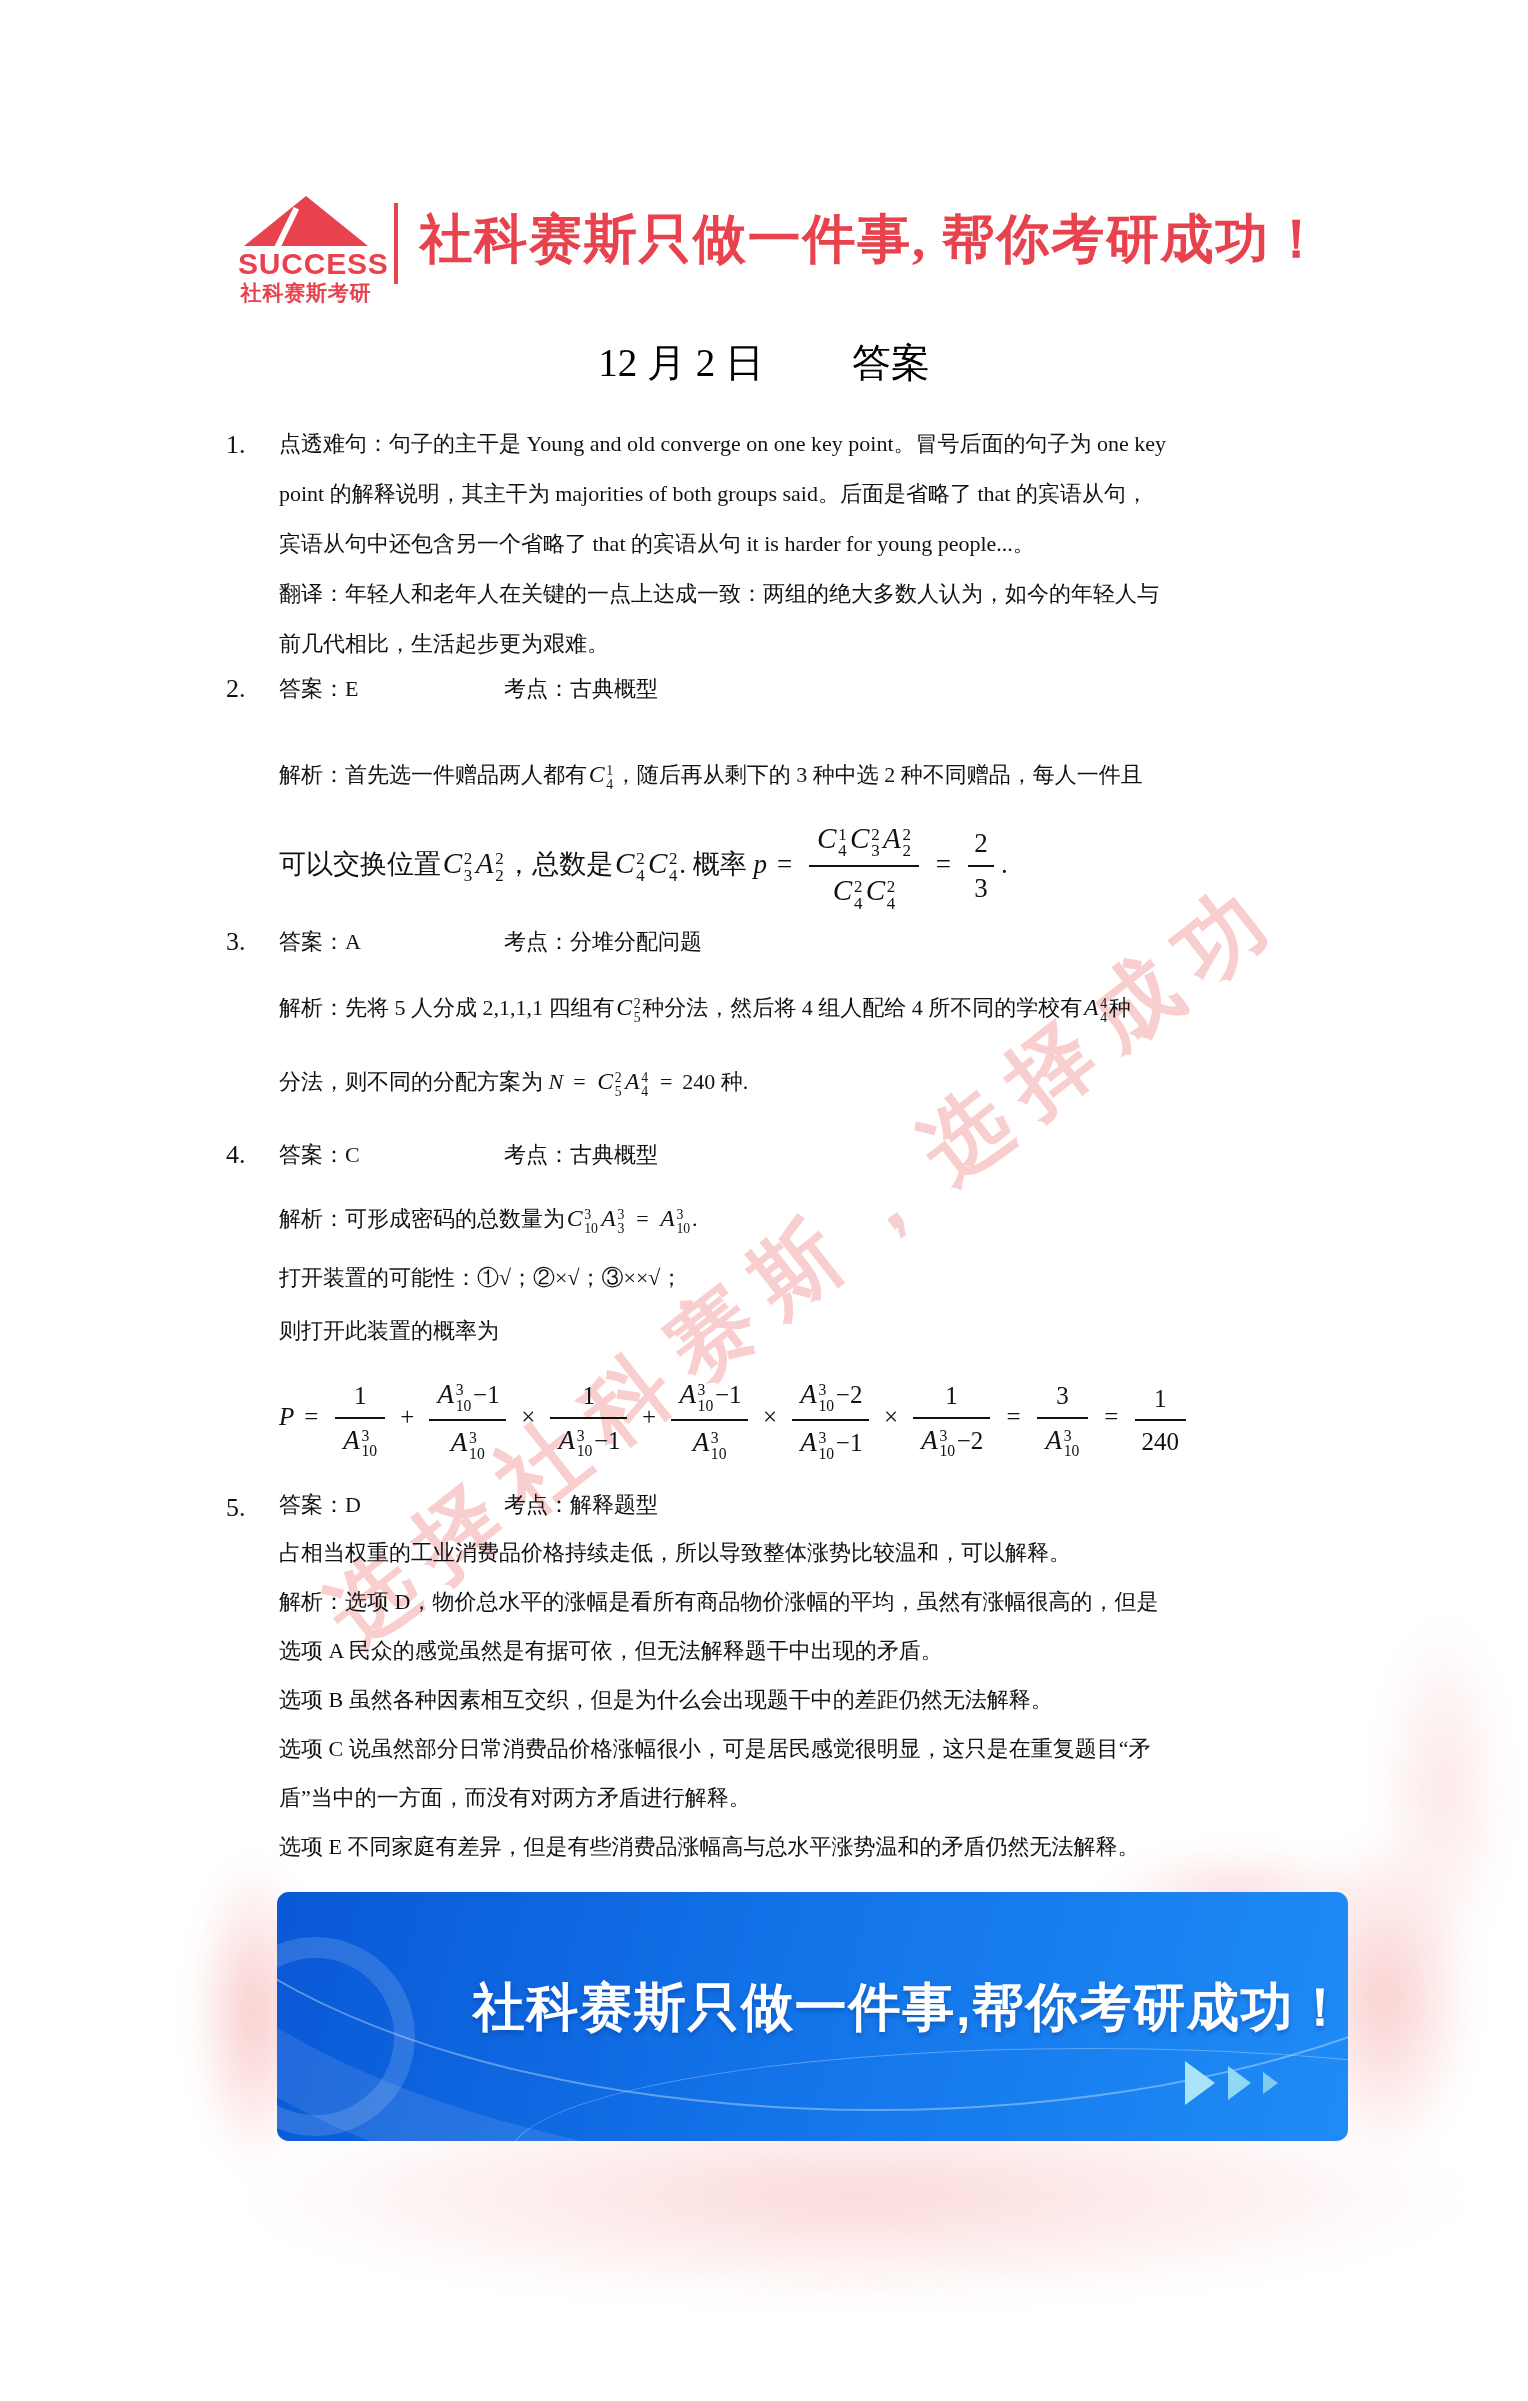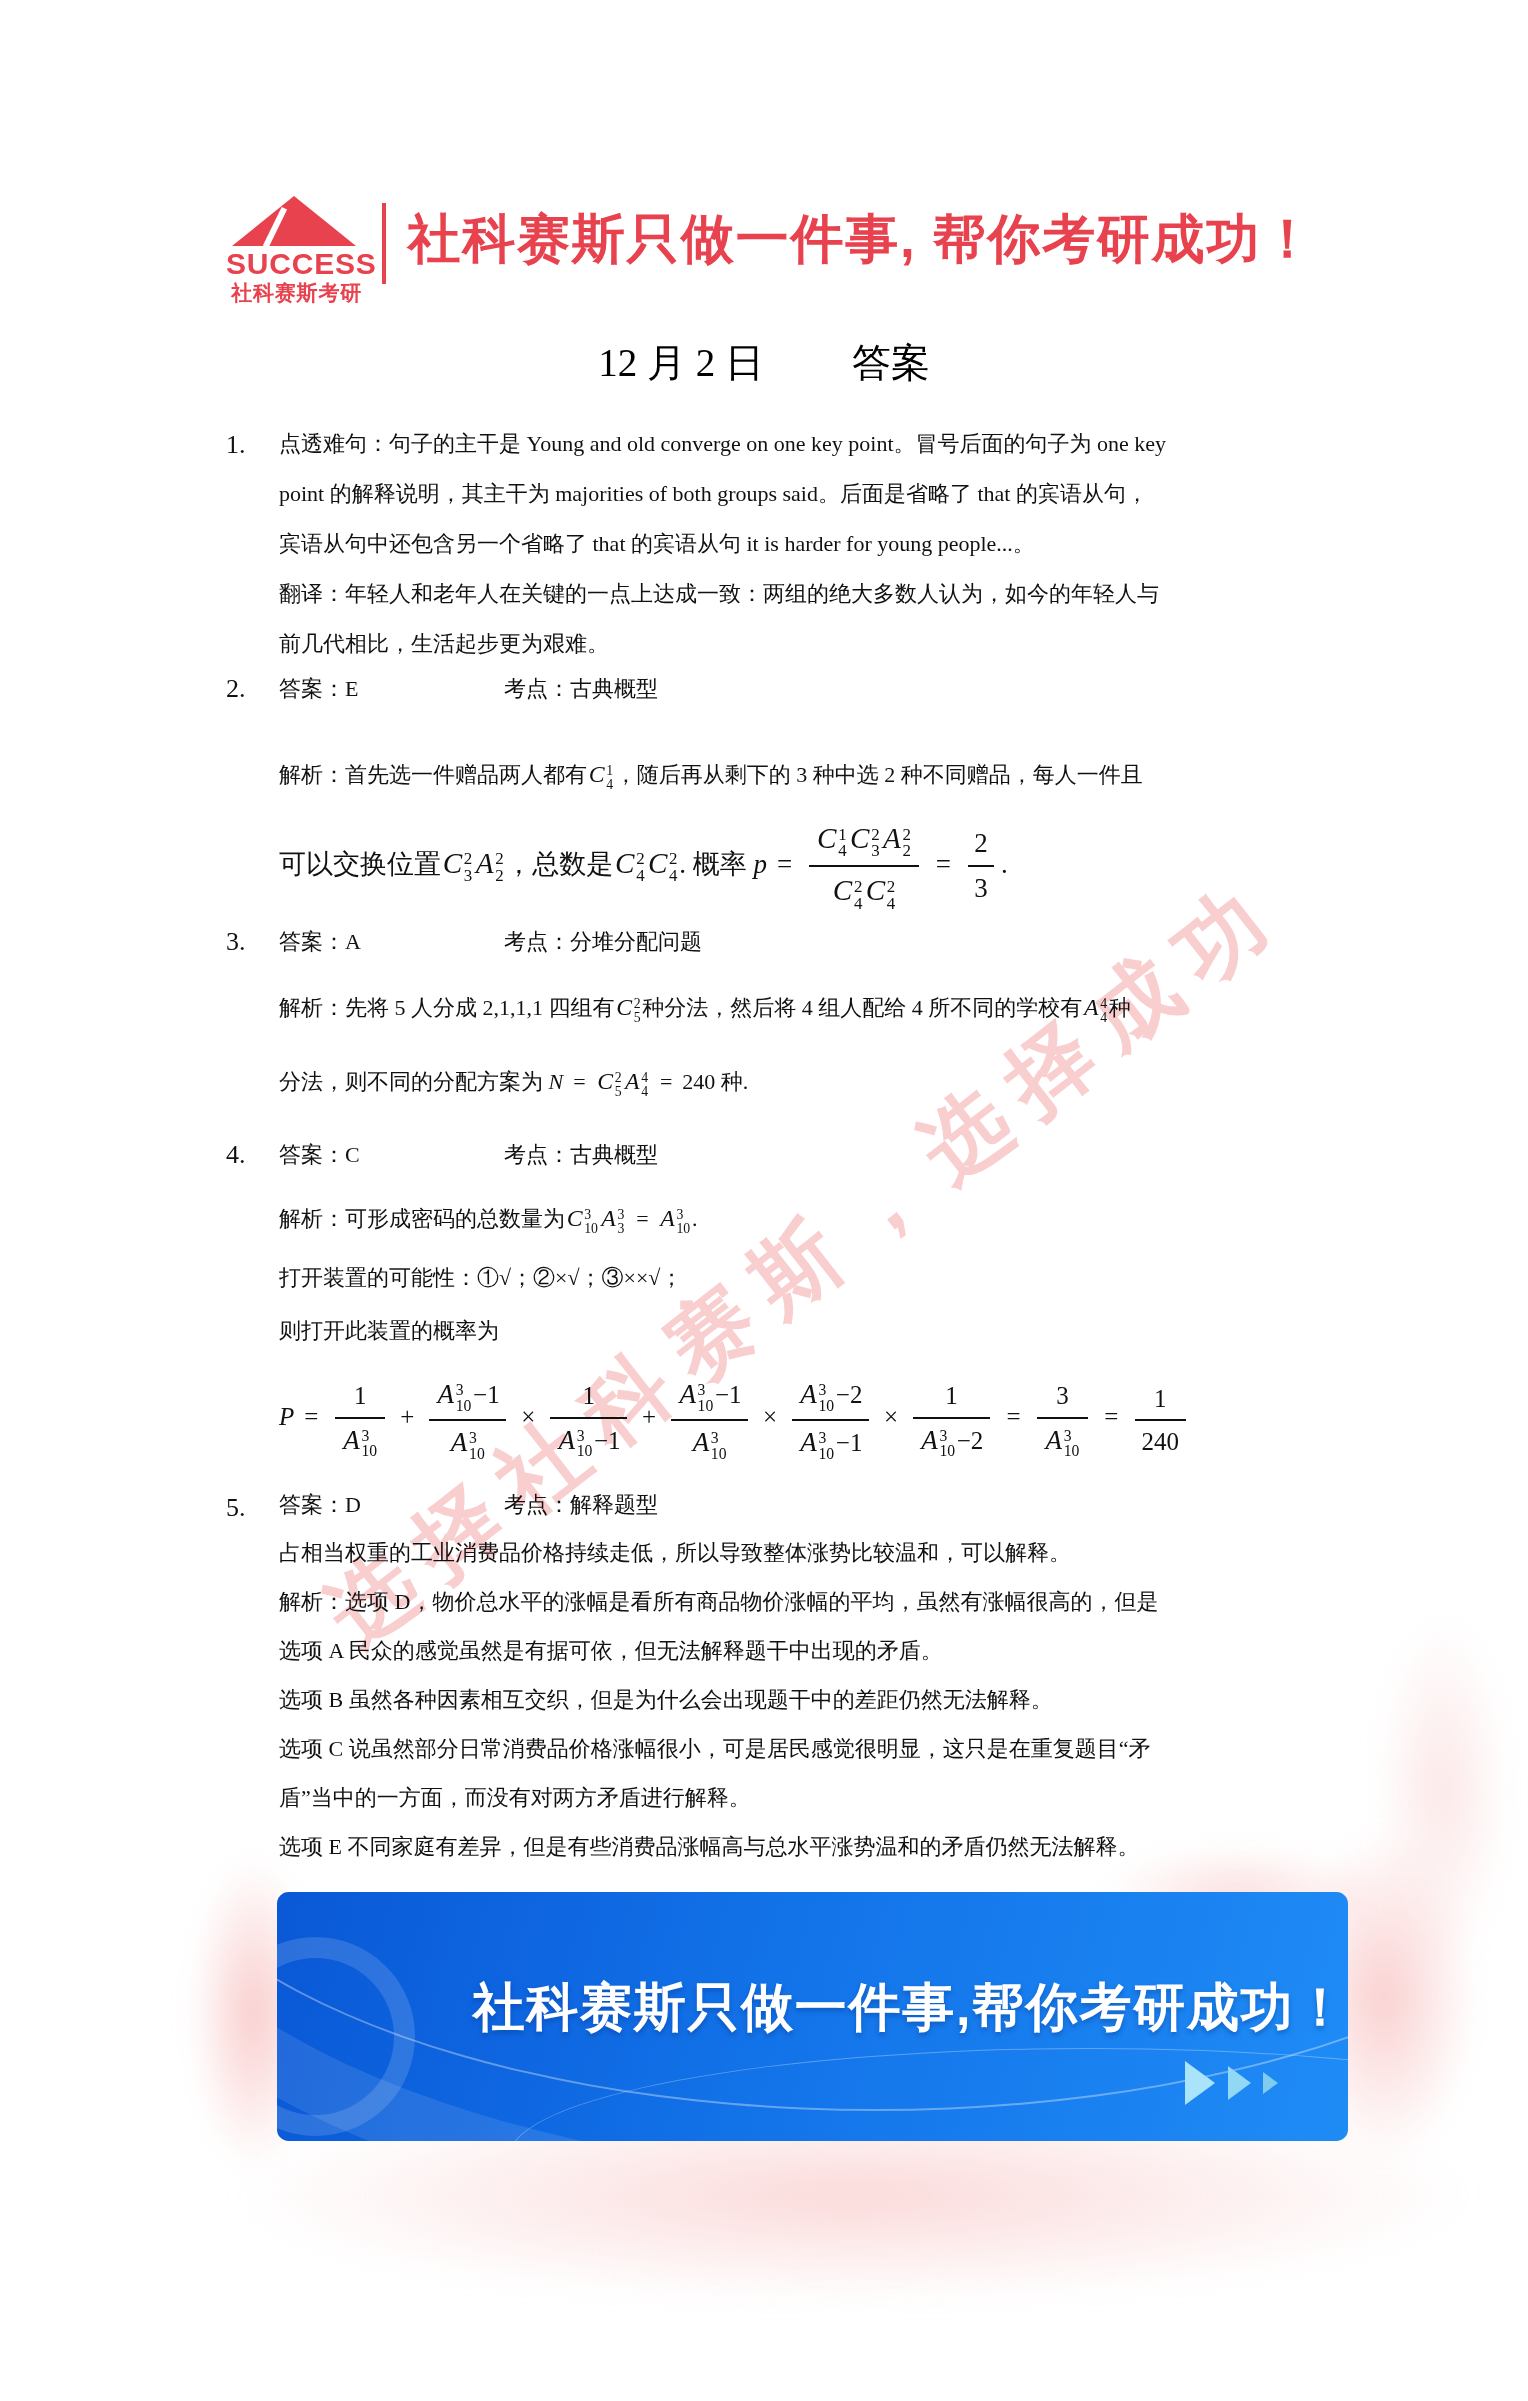--- a/index.html
+++ b/index.html
@@ -18,31 +18,31 @@
       background:radial-gradient(closest-side,rgba(247,176,176,.6),rgba(247,176,176,0));}
   .b3{left:232px;top:2088px;width:1243px;height:215px;
       background:radial-gradient(closest-side,rgba(248,188,188,.55),rgba(248,188,188,0));}
   .b4{left:1102px;top:1848px;width:273px;height:91px;
       background:radial-gradient(closest-side,rgba(248,188,188,.5),rgba(248,188,188,0));}
   .b5{left:1376px;top:1616px;width:133px;height:348px;
       background:radial-gradient(closest-side,rgba(248,195,195,.4),rgba(248,195,195,0));}
 
   
   .header{position:absolute;left:226px;top:196px;display:flex;align-items:flex-start;z-index:2;}
-  .logo{width:136px;text-align:right;color:#e8424e;}
+  .logo{width:136px;text-align:center;color:#e8424e;margin-left:12px;}
   .roof{position:relative;width:124px;height:50px;margin:0 auto;}
   .roof .tri{width:0;height:0;border-left:62px solid transparent;border-right:62px solid transparent;
              border-bottom:50px solid #e8424e;}
   .roof .slit{position:absolute;left:40px;top:10px;width:5.8px;height:43px;background:#fff;transform:rotate(26deg);}
   .logo-brand{font-family:"Liberation Sans","DejaVu Sans",sans-serif;font-weight:800;font-size:30px;
               letter-spacing:0.8px;margin-top:1.7px;line-height:1.05;}
   .logo-sub{font-family:"Liberation Sans","DejaVu Sans",sans-serif;font-weight:800;font-size:21px;
             letter-spacing:0.8px;margin-top:3.3px;line-height:1.05;}
   .hdr-divider{width:4.1px;height:81px;background:#e8424e;margin:6.6px 21.5px 0 20px;}
-  .slogan{font-family:Liberation Sans, sans-serif;font-weight:900;font-size:53px;
+  .slogan{font-family:Liberation Serif, serif;font-weight:900;font-size:53px;
           color:#e8424e;line-height:86px;letter-spacing:1.7px;white-space:nowrap;}
 
   
   .title{position:absolute;left:0;top:336px;width:100%;text-align:center;font-size:39px;color:#000;z-index:2;}
   .t-label{margin-left:88px;}
 
   
   .q{position:absolute;left:226px;right:171px;display:flex;z-index:1;}
   .qnum{width:53px;flex:none;font-size:26px;line-height:51px;}
   .qbody{flex:1;min-width:0;}

